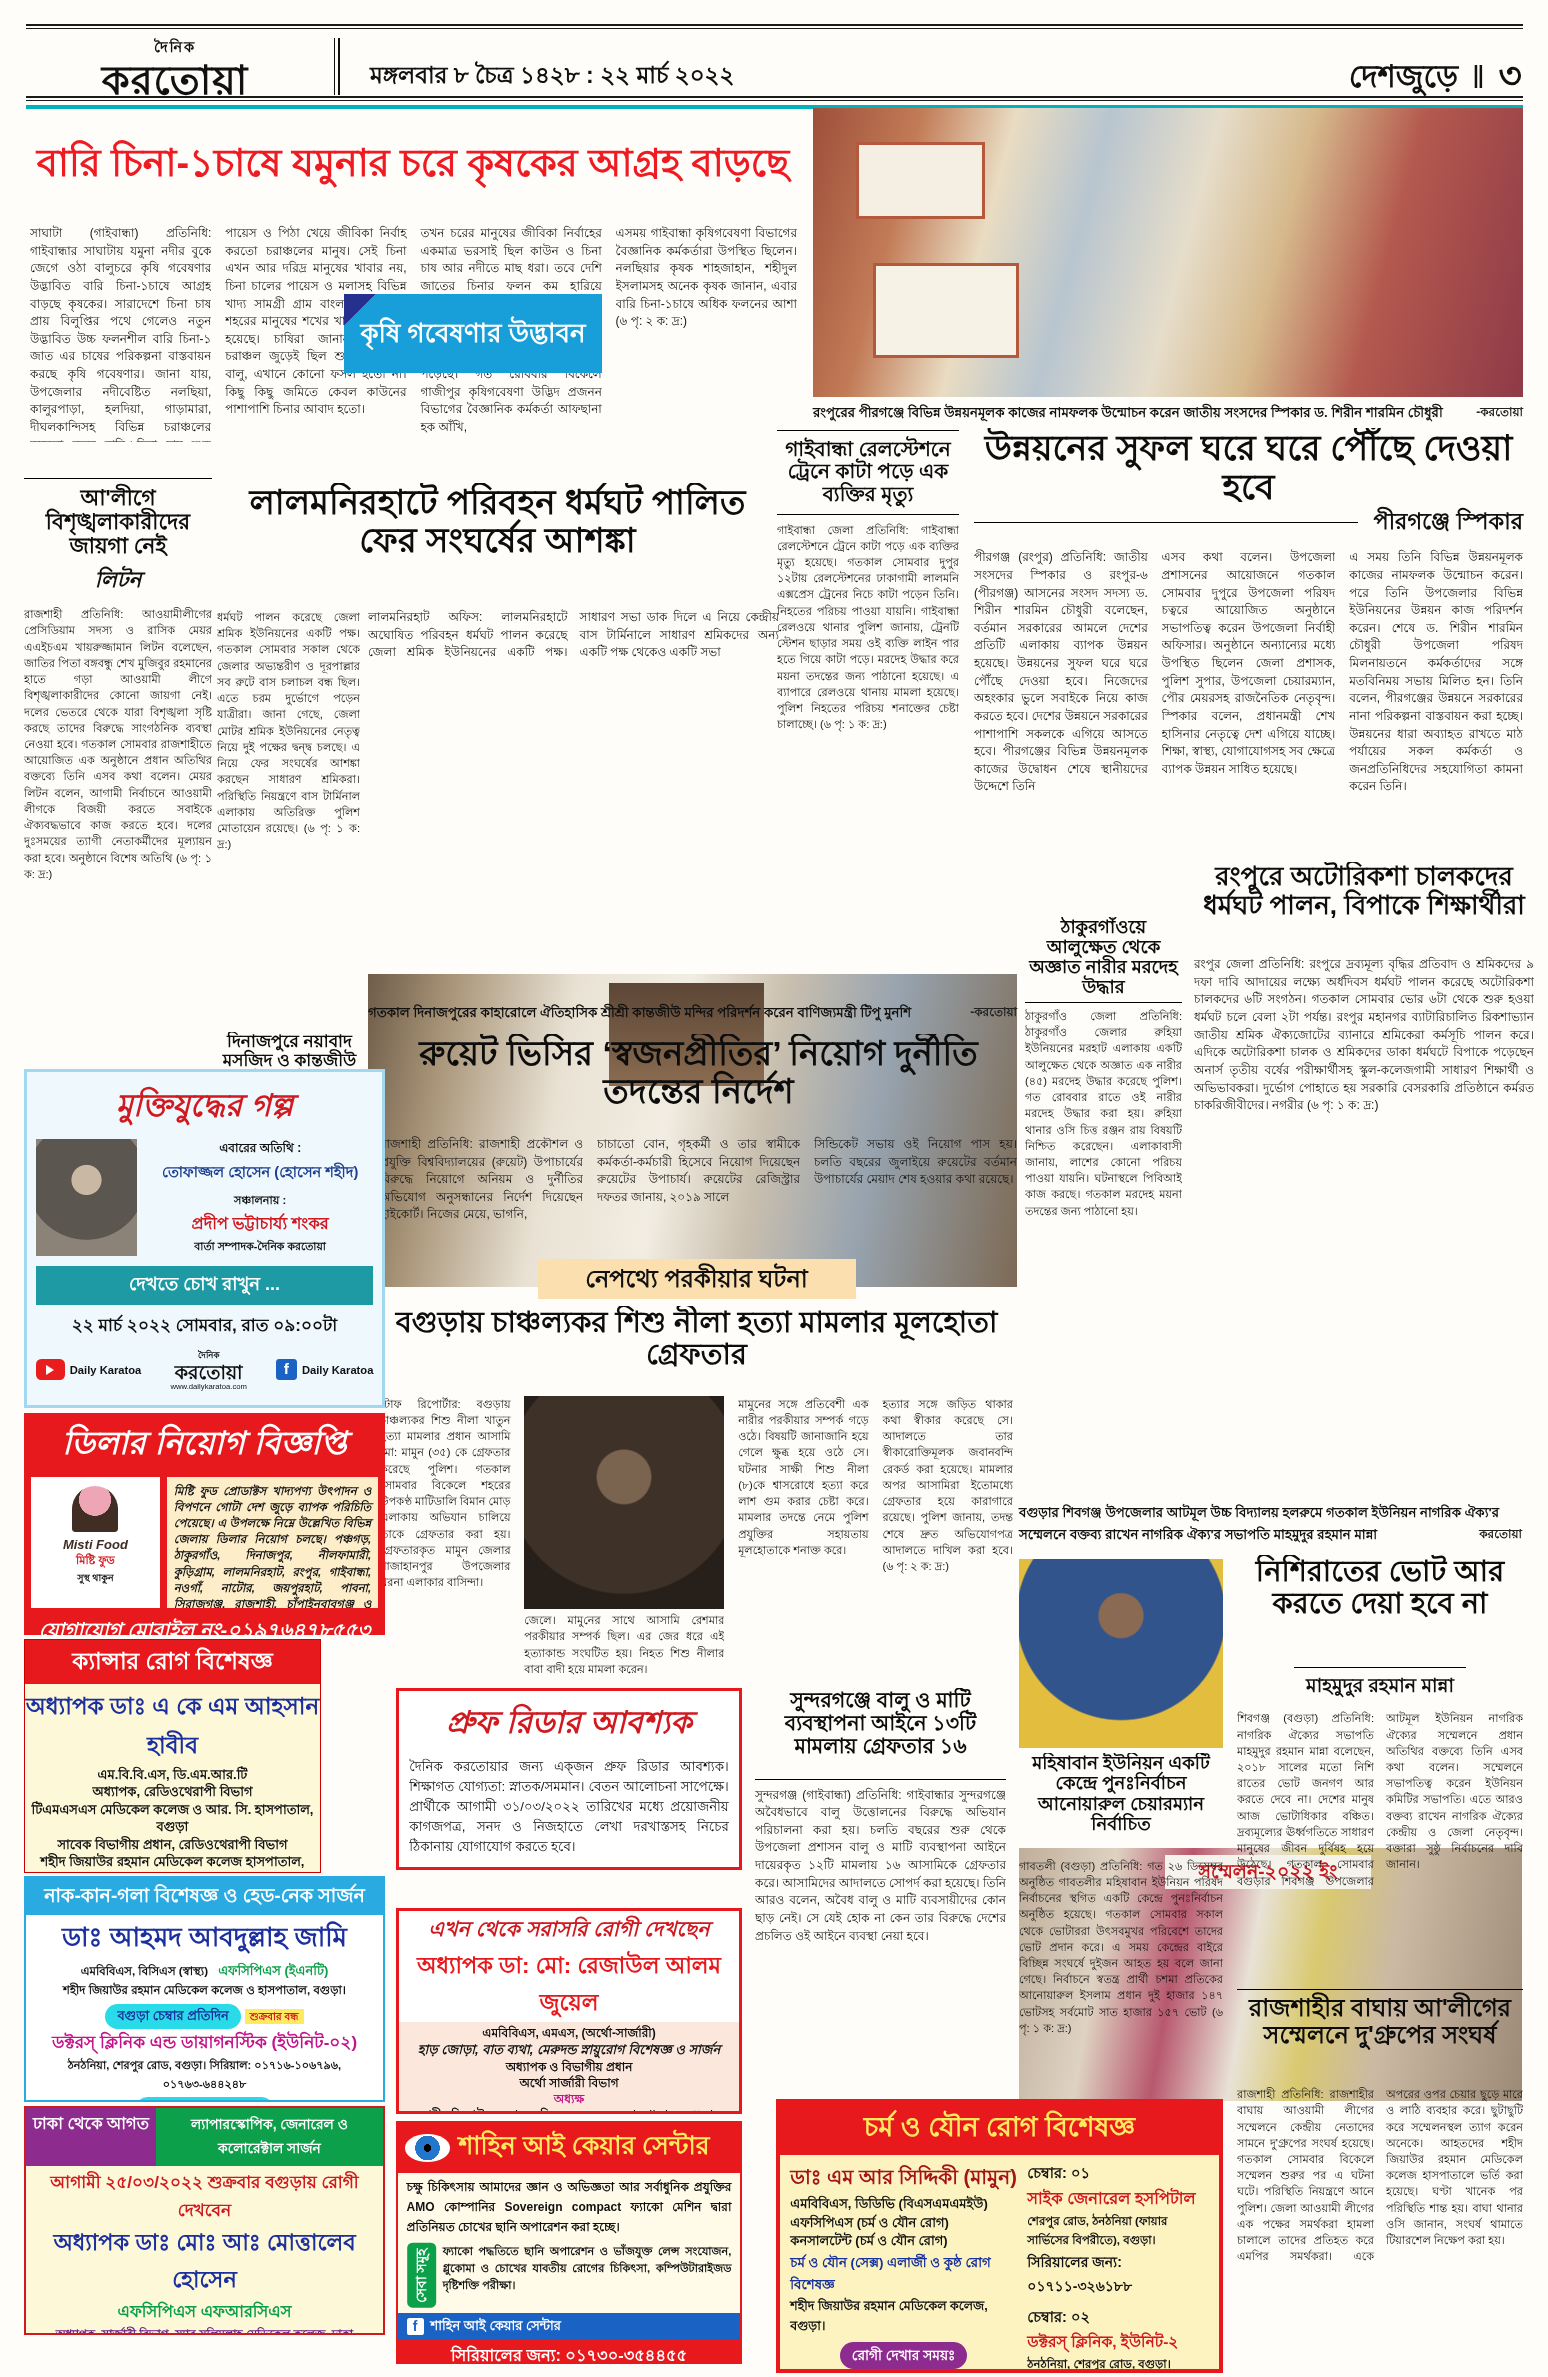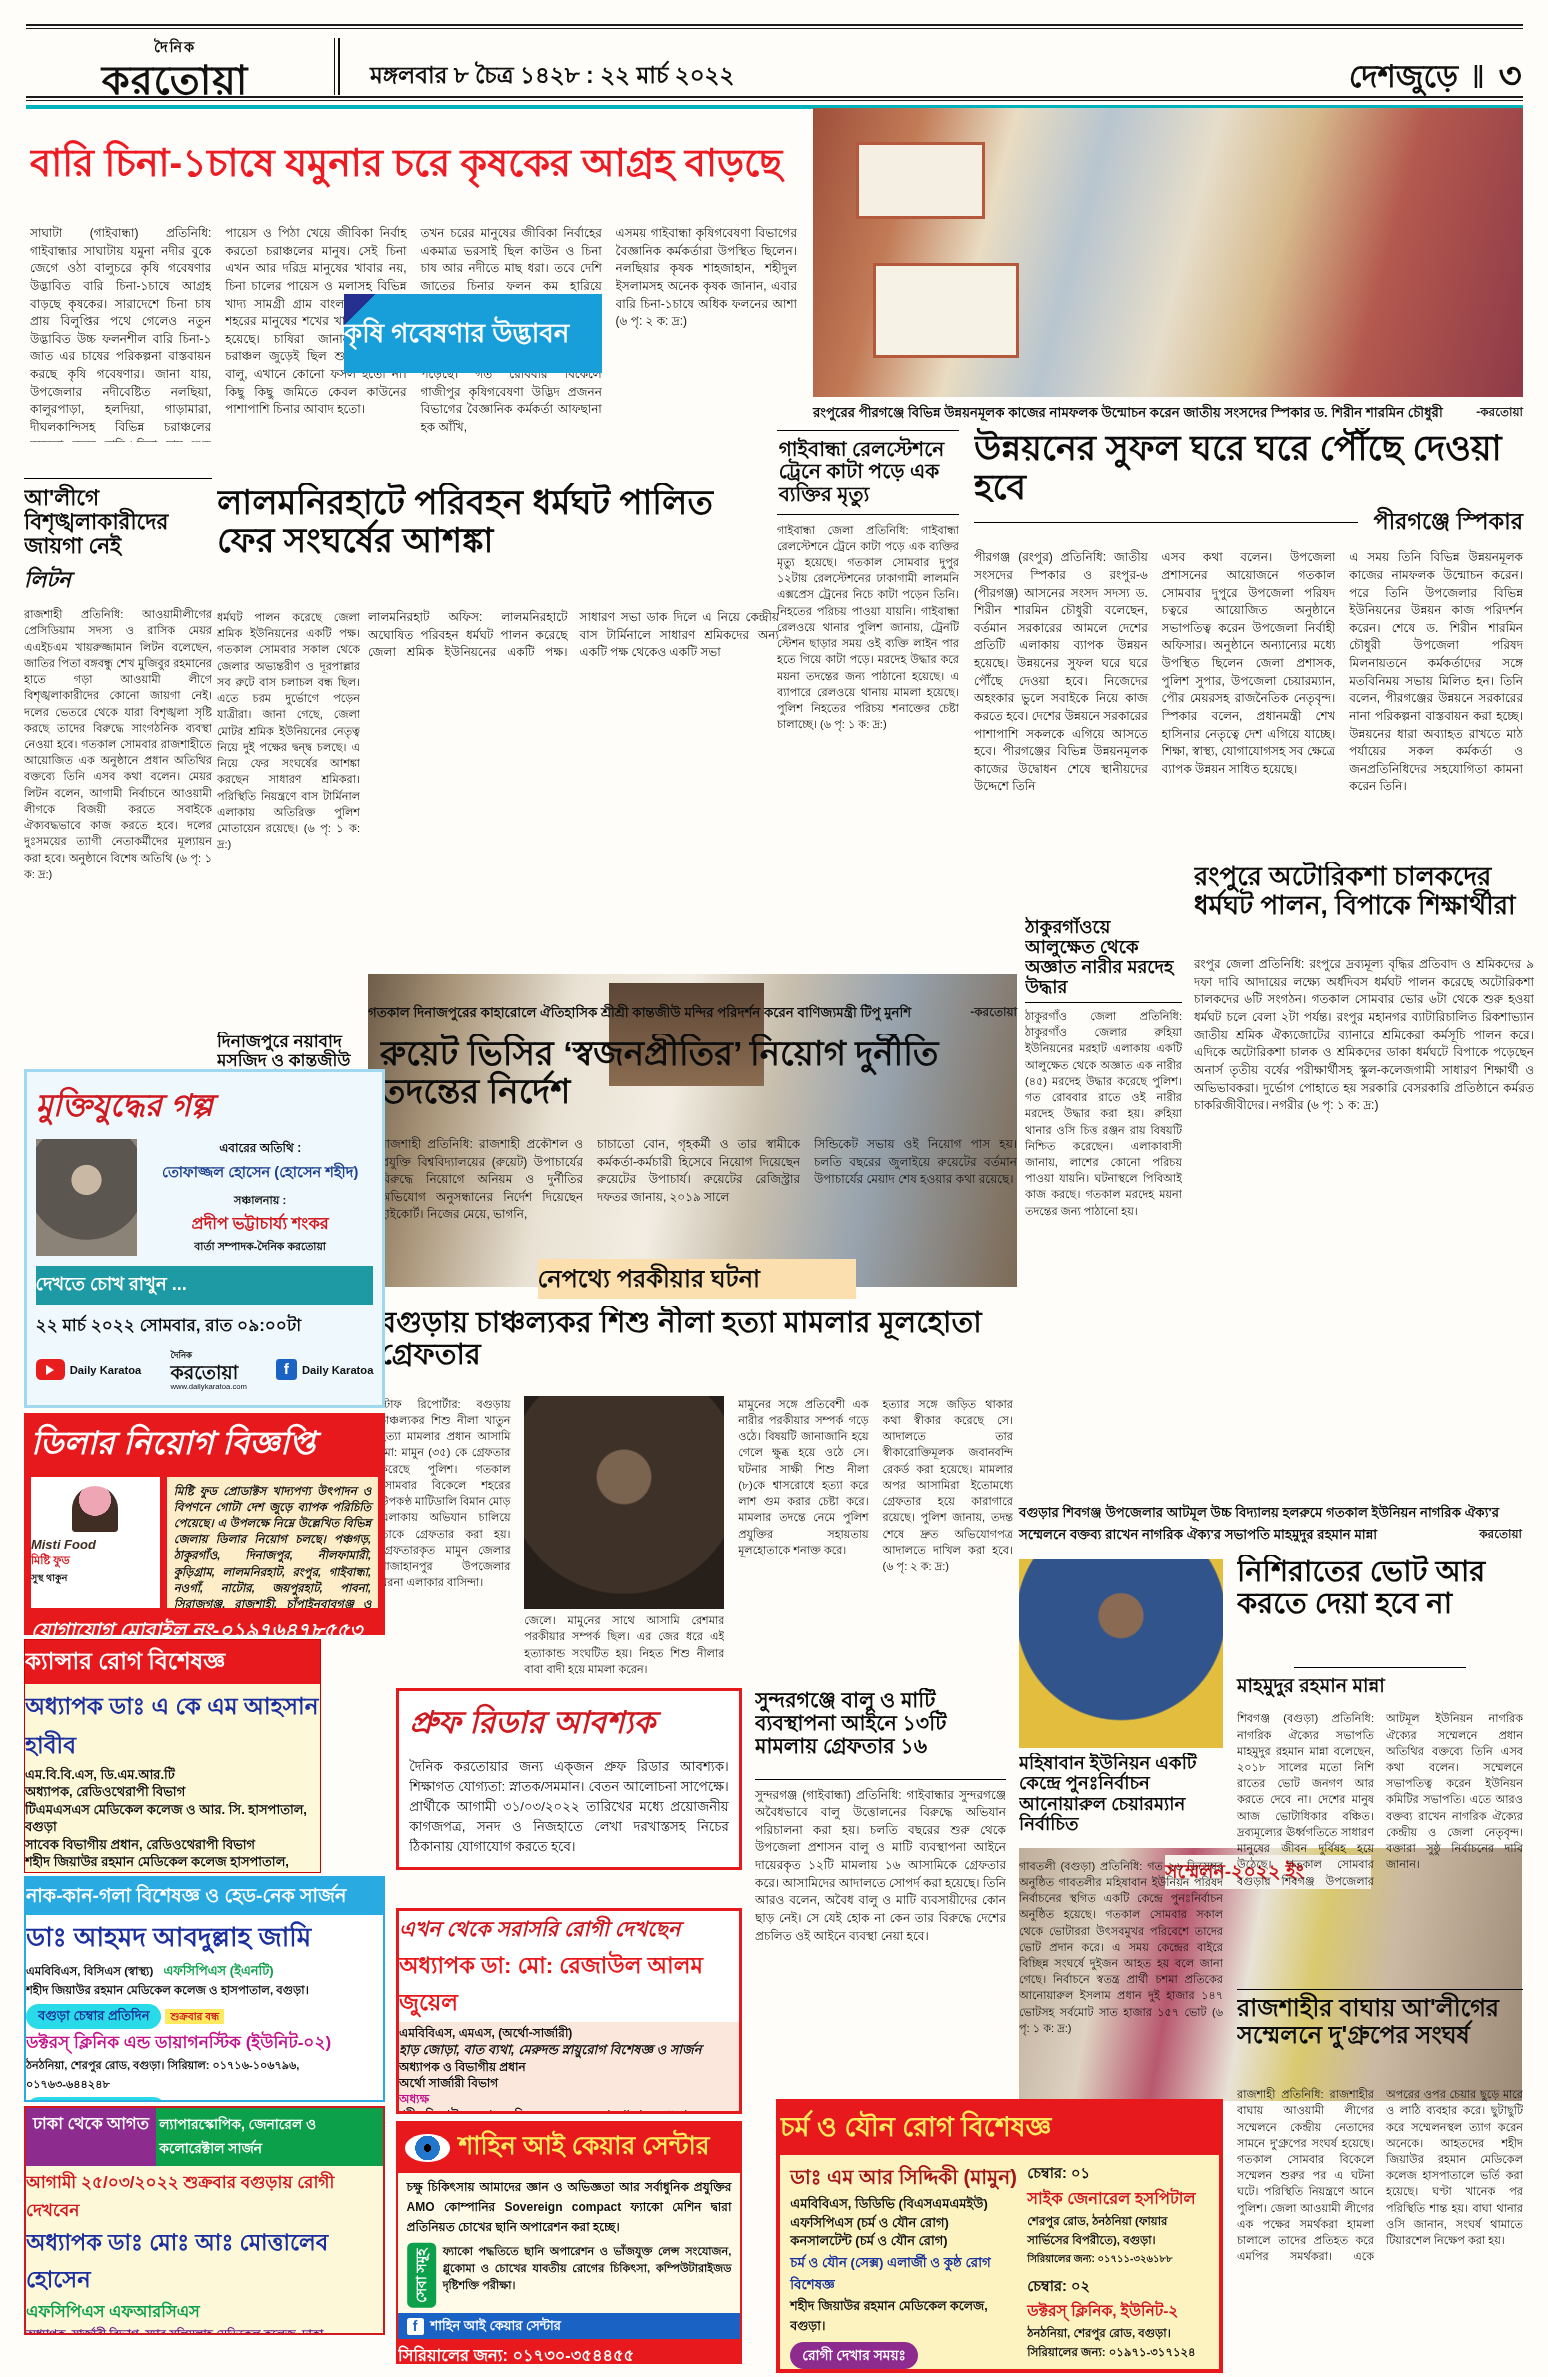--- a/index.html
+++ b/index.html
@@ -1,19 +1,19 @@
 <!DOCTYPE html>
 <html style="font-size:13.8px"><head>
 <meta charset="utf-8">
 <style>
   html,body{margin:0;padding:0;background:#e9e8e4;}
   #page{position:relative;width:1548px;height:2377px;background:#fffdfa;margin:0 auto;
         font-family:"Liberation Sans","DejaVu Sans",sans-serif;color:#111;overflow:hidden;}
   .abs{position:absolute;box-sizing:border-box;}
-  .b{font-weight:bold;} .c{} .j{text-align:justify;}
+  .b{font-weight:bold;} .c{text-align:center;} .j{text-align:justify;}
   .dbl{border-top:2.6px solid #1a1a1a;border-bottom:0.9px solid #1a1a1a;height:5.2px;}
   .hrule{border-top:1.7px solid #000;height:0;}
   .body-text{font-size:12px;line-height:1.47;text-align:justify;overflow:hidden;color:#141414;}
   .body-sm{font-size:11.2px;line-height:1.45;text-align:justify;overflow:hidden;color:#141414;}
   .headline{font-weight:800;color:#0d0d0d;line-height:1.12;overflow:hidden;}
   .caption{font-size:13.3px;font-weight:600;color:#111;}
   .credit{font-size:12px;font-weight:600;color:#222;white-space:nowrap;margin-left:12px;}
   .caprow{display:flex;justify-content:space-between;align-items:flex-start;}
   .cols{display:flex;gap:13.8px;}
   .cols>div{flex:1;}
@@ -333,21 +333,21 @@
         <div style="font-size:12.5px;font-weight:700;">শহীদ জিয়াউর রহমান মেডিকেল কলেজ, বগুড়া।</div>
         <div class="c" style="margin-top:5.2px;">
           <span class="pill" style="background:#8e2b8e;color:#fff;font-size:13.8px;font-weight:800;">রোগী দেখার সময়ঃ</span>
         </div>
 
       </div>
       <div style="flex:1;">
         <div style="font-size:14.6px;font-weight:900;">চেম্বার: ০১</div>
         <div style="color:#d11920;font-size:16.3px;font-weight:900;">সাইক জেনারেল হসপিটাল</div>
         <div style="font-size:11.6px;font-weight:700;">শেরপুর রোড, ঠনঠনিয়া (ফায়ার সার্ভিসের বিপরীতে), বগুড়া।</div>
-        <div style="font-size:10px;font-weight:800;">সিরিয়ালের জন্য: ০১৭১১-৩২৬১৮৮</div>
+        <div style="font-size:14px;font-weight:800;">সিরিয়ালের জন্য: ০১৭১১-৩২৬১৮৮</div>
         <div style="font-size:14.6px;font-weight:900;margin-top:6.9px;">চেম্বার: ০২</div>
         <div style="color:#d11920;font-size:15.5px;font-weight:900;">ডক্টরস্ ক্লিনিক, ইউনিট-২</div>
         <div style="font-size:11.6px;font-weight:700;">ঠনঠনিয়া, শেরপুর রোড, বগুড়া।</div>
         <div style="font-size:11.6px;font-weight:800;">সিরিয়ালের জন্য: ০১৯৭১-৩১৭১২৪</div>
       </div>
     </div>
   </div>
 
   <div class="abs body-sm" style="left:1019px;top:2095px;width:204px;height:0px;overflow:hidden;">১৪৭ ভোটসহ সর্বমোট সাত হাজার ১৫৭ ভোট (৬ পৃ: ১ ক: দ্র:)</div>
 

